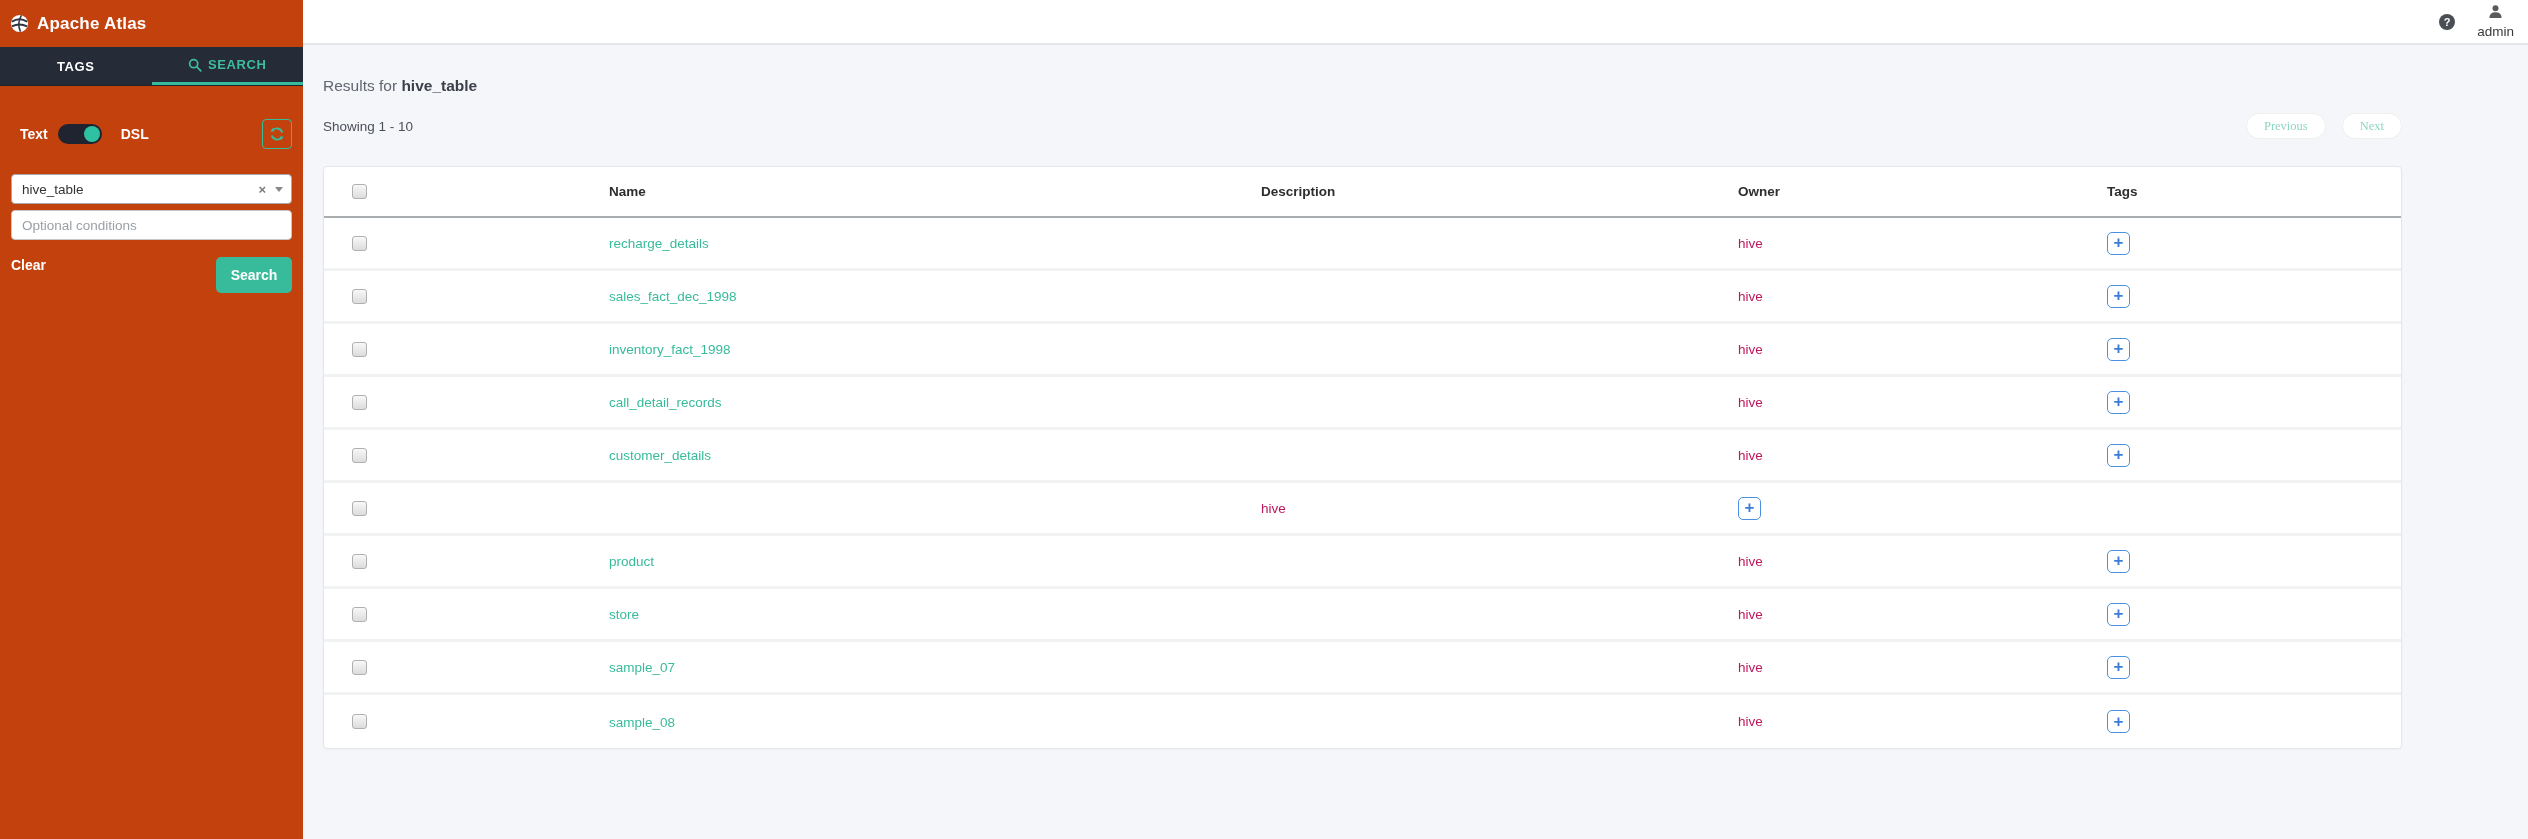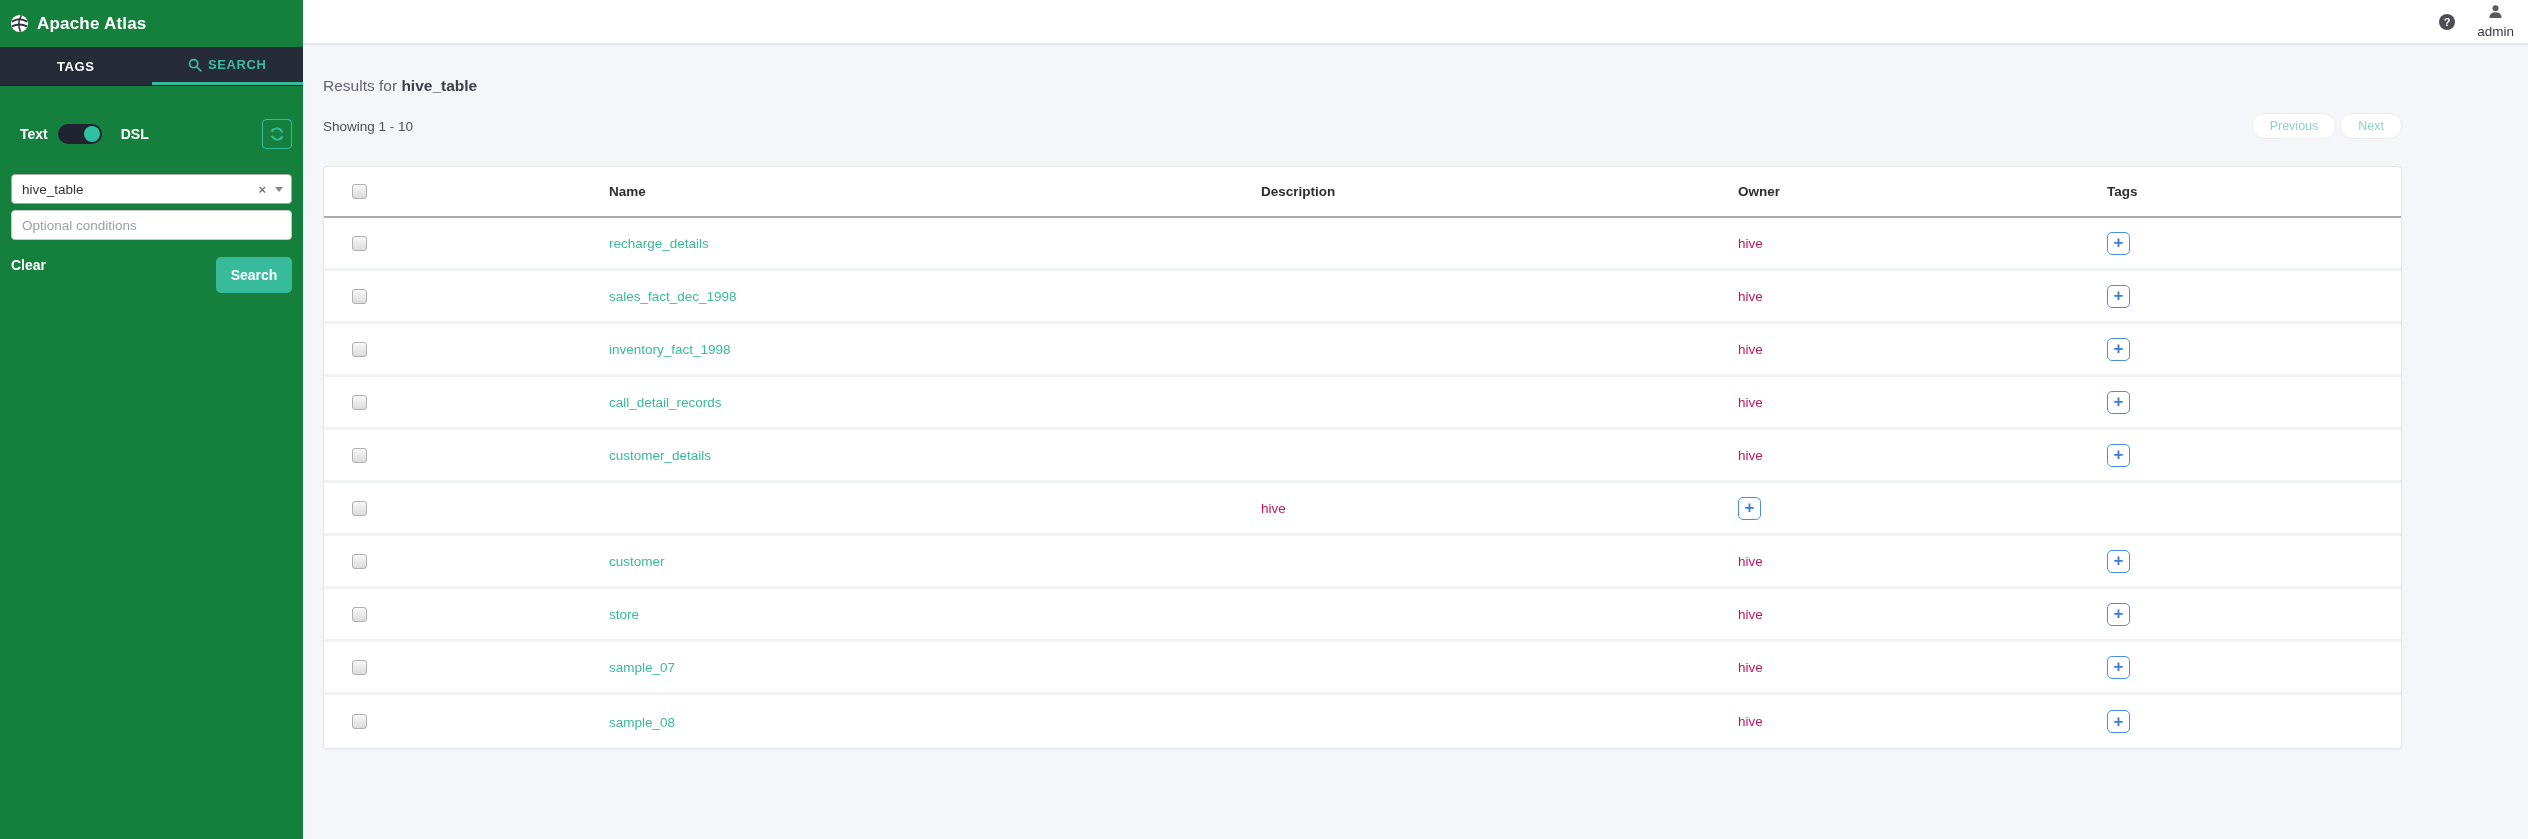--- a/index.html
+++ b/index.html
@@ -1,20 +1,20 @@
 <!DOCTYPE html>
 <html><head>
 <meta charset="utf-8">
 <style>
   * { margin:0; padding:0; box-sizing:border-box; }
   html,body { width:2528px; height:839px; overflow:hidden; }
   body { font-family:"Liberation Sans", sans-serif; background:#f5f6fa; color:#3c4049; }
 
   
-  .sidebar { position:absolute; left:0; top:0; width:303px; height:839px; background:#15803d; z-index:5; }
+  .sidebar { position:absolute; left:0; top:0; width:303px; height:839px; background:#c2410c; z-index:5; }
   .logo-row { height:47px; display:flex; align-items:center; padding-left:10px; }
   .logo-row svg { margin-right:8px; }
   .app-title { color:#ffffff; font-weight:bold; font-size:17px; letter-spacing:0.2px; }
 
   .tabs { height:39px; background:#262b38; display:flex; border-bottom:1px solid #1e2330; }
   .tab { flex:1 1 50%; display:flex; align-items:center; justify-content:center; gap:6px;
          font-size:13px; font-weight:bold; letter-spacing:0.6px; color:#ffffff; cursor:pointer; position:relative; }
   .tab.active { color:#3dbd9f; border-bottom:3px solid #38bb9b; }
 
   .filter-area { padding:0 11px; }
@@ -48,21 +48,21 @@
                font-weight:bold; display:flex; align-items:center; justify-content:center; cursor:pointer; margin-right:22px; }
   .user-chip { display:flex; align-items:center; gap:5px; cursor:pointer;flex-direction:column; }
   .user-chip .uname { font-size:13.5px; color:#3a3a3a; }
 
   .content { padding:0 126px 0 20px; }
   .results-title { margin-top:32px; font-size:15.5px; color:#61656f; }
   .results-title b { color:#3b3f49; }
 
   .showing-row { margin-top:18px; display:flex; align-items:center; }
   .showing-text { font-size:13.5px; color:#4b4f58; }
-  .pagination { margin-left:auto; display:flex; gap:4px; }
+  .pagination { margin-left:auto; display:flex; gap:16px;font-family:Liberation Serif, serif; }
   .page-pill { height:26px; padding:0 17px; border:1px solid #efefed; background:#ffffff; border-radius:13px;
                color:#8fd5c3; font-size:12.5px; cursor:pointer; font-family:inherit; }
 
   .card { margin-top:27px; background:#ffffff; border:1px solid #e4e6e9; border-radius:4px;
           box-shadow:0 1px 2px rgba(0,0,0,0.03); }
   .grid-row { display:grid; grid-template-columns:285px 652px 477px 369px 1fr; align-items:center; }
   .thead { height:51px; border-bottom:2px solid #a9adb0; }
   .th { font-size:13.5px; font-weight:bold; color:#2e2e2e; }
   .trow { height:53px; border-bottom:3px solid #f1f2f4; }
   .trow:last-child { border-bottom:none; }
@@ -231,21 +231,21 @@
             </div>
     <div class="cell-text"></div>
     <div class="cell-text">hive</div>
     <div><button class="tag-add-btn">+</button></div>
   </div>
 
   <div class="grid-row trow">
     <div>
               <div class="checkbox"></div>
             </div>
-    <div><a class="name-link">customer</a></div>
+    <div><a class="name-link">product</a></div>
     <div class="cell-text"></div>
     <div class="cell-text">hive</div>
     <div><button class="tag-add-btn">+</button></div>
   </div>
 
   <div class="grid-row trow">
     <div>
               <div class="checkbox"></div>
             </div>
     <div><a class="name-link">store</a></div>

